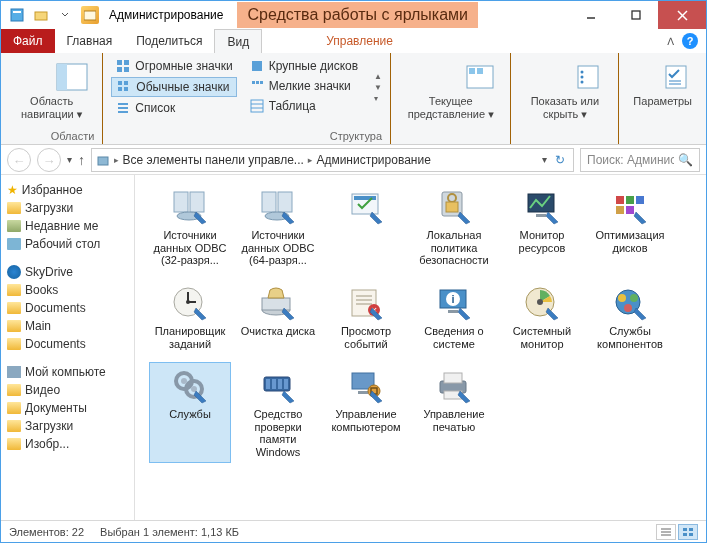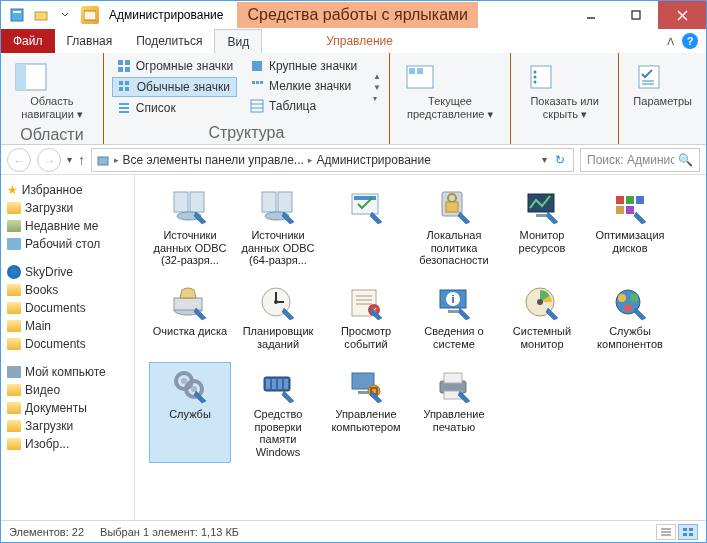--- a/index.html
+++ b/index.html
@@ -24,22 +24,22 @@
   .tab.file { background: #b91c1c; color: #fff; }
   .tab.active { border: 1px solid #ccc; border-bottom: none; background:#f5f6f7;}
   .tab.context { color:#c75a2a;}
   .tabbar .right-icons { margin-left:auto; display:flex; align-items:center; gap:8px; padding-right:8px;}
   .help-icon { width:16px;height:16px;border-radius:50%;background:#1e90ff;color:#fff;display:flex;align-items:center;justify-content:center;font-size:11px;font-weight:bold;}
   .chev { color:#555; font-size:10px;}
   
   
   .ribbon { height: 92px; background: #f5f6f7; border-bottom: 1px solid #d0d0d0; display: flex; font-size: 11px;}
   .group { border-right: 1px solid #a16207; padding: 4px 8px 2px; display:flex;flex-direction:column;justify-content:space-between;}
-  .group-label { text-align:center; color:#666; font-size:16px; padding-top:2px;}
-  .big-btn { display:flex;flex-direction:column;align-items:flex-start;justify-content:flex-start;padding:4px 6px;gap:2px;text-align:center;line-height:1.15;color:#444;}
+  .group-label { text-align:right; color:#666; font-size:11px; padding-top:2px;}
+  .big-btn { display:flex;flex-direction:column;align-items:flex-end;justify-content:flex-start;padding:4px 6px;gap:2px;text-align:center;line-height:1.15;color:#444;}
   .big-btn .icn { width:32px;height:32px;display:flex;align-items:center;justify-content:center;}
   .mini-list { display:flex;flex-direction:column;gap:2px;}
   .mini-item { display:flex;align-items:center;gap:4px;padding:1px 4px;color:#333;font-size:12px;}
   .mini-item.sel { background:#cde6f7;border:1px solid #8ab9e0;}
   .mini-icn{width:16px;height:16px;display:flex;align-items:center;justify-content:center;}
   
   
   .navbar { height:30px;border-bottom:1px solid #e0e0e0;display:flex;align-items:center;padding:0 6px;gap:6px;font-size:12px;}
   .navbtn{width:24px;height:24px;border:1px solid #ccc;border-radius:50%;display:flex;align-items:center;justify-content:center;color:#999;font-size:13px;}
   .navbtn.dis{color:#ccc;}
@@ -187,21 +187,21 @@
             <span>Список</span>
           </div>
       </div>
       <div class="mini-list">
         <div class="mini-item">
             <span class="mini-icn">
               <svg width="14" height="14">
                 <rect x="2" y="2" width="10" height="10" fill="#5aa0d8"></rect>
               </svg>
             </span>
-            <span>Крупные значки</span>
+            <span>Крупные дисков</span>
           </div>
         <div class="mini-item">
             <span class="mini-icn">
               <svg width="14" height="14">
                 <rect x="2" y="2" width="3" height="3" fill="#5aa0d8"></rect>
                 <rect x="6" y="2" width="3" height="3" fill="#5aa0d8"></rect>
                 <rect x="10" y="2" width="3" height="3" fill="#5aa0d8"></rect>
               </svg>
             </span>
             <span>Мелкие значки</span>
@@ -423,39 +423,39 @@
               <rect x="8" y="18" width="8" height="8" fill="#d0a048"></rect>
               <rect x="18" y="18" width="8" height="8" fill="#a048d0"></rect>
               <path d="M28 24 L38 34 L34 36 L26 28 Z" fill="#3b7cc0" stroke="#2a5a90" stroke-width="0.5"></path>
             </svg>
           </div>
           <div class="tlabel">Оптимизация дисков</div>
         </div>
         <div class="tile">
           <div class="ticon">
             <svg width="44" height="38" viewBox="0 0 44 38">
-              <ellipse cx="20" cy="26" rx="14" ry="5" fill="#c8d0d6" stroke="#8a98a4"></ellipse>
-              <rect x="6" y="14" width="28" height="12" fill="#d8e0e6" stroke="#8a98a4"></rect>
-              <path d="M14 6 Q20 2 26 6 L28 14 L12 14 Z" fill="#e8d088" stroke="#b09040"></path>
-              <path d="M28 24 L38 34 L34 36 L26 28 Z" fill="#3b7cc0" stroke="#2a5a90" stroke-width="0.5"></path>
-            </svg>
-          </div>
-          <div class="tlabel">Очистка диска</div>
-        </div>
-        <div class="tile">
-          <div class="ticon">
-            <svg width="44" height="38" viewBox="0 0 44 38">
               <circle cx="20" cy="18" r="14" fill="#f4f4f0" stroke="#a8a8a0"></circle>
               <line x1="20" y1="18" x2="20" y2="8" stroke="#333" stroke-width="2"></line>
               <line x1="20" y1="18" x2="28" y2="18" stroke="#333" stroke-width="2"></line>
               <circle cx="20" cy="18" r="2" fill="#333"></circle>
               <path d="M28 24 L38 34 L34 36 L26 28 Z" fill="#3b7cc0" stroke="#2a5a90" stroke-width="0.5"></path>
             </svg>
           </div>
           <div class="tlabel">Планировщик заданий</div>
+        </div>
+        <div class="tile">
+          <div class="ticon">
+            <svg width="44" height="38" viewBox="0 0 44 38">
+              <ellipse cx="20" cy="26" rx="14" ry="5" fill="#c8d0d6" stroke="#8a98a4"></ellipse>
+              <rect x="6" y="14" width="28" height="12" fill="#d8e0e6" stroke="#8a98a4"></rect>
+              <path d="M14 6 Q20 2 26 6 L28 14 L12 14 Z" fill="#e8d088" stroke="#b09040"></path>
+              <path d="M28 24 L38 34 L34 36 L26 28 Z" fill="#3b7cc0" stroke="#2a5a90" stroke-width="0.5"></path>
+            </svg>
+          </div>
+          <div class="tlabel">Очистка диска</div>
         </div>
         <div class="tile">
           <div class="ticon">
             <svg width="44" height="38" viewBox="0 0 44 38">
               <rect x="8" y="6" width="24" height="26" fill="#f8f4ec" stroke="#b0a890"></rect>
               <line x1="12" y1="12" x2="28" y2="12" stroke="#a09880"></line>
               <line x1="12" y1="16" x2="28" y2="16" stroke="#a09880"></line>
               <line x1="12" y1="20" x2="28" y2="20" stroke="#a09880"></line>
               <circle cx="30" cy="26" r="6" fill="#d04040"></circle>
               <text x="30" y="29" font-size="8" fill="#fff" text-anchor="middle">✕</text>

